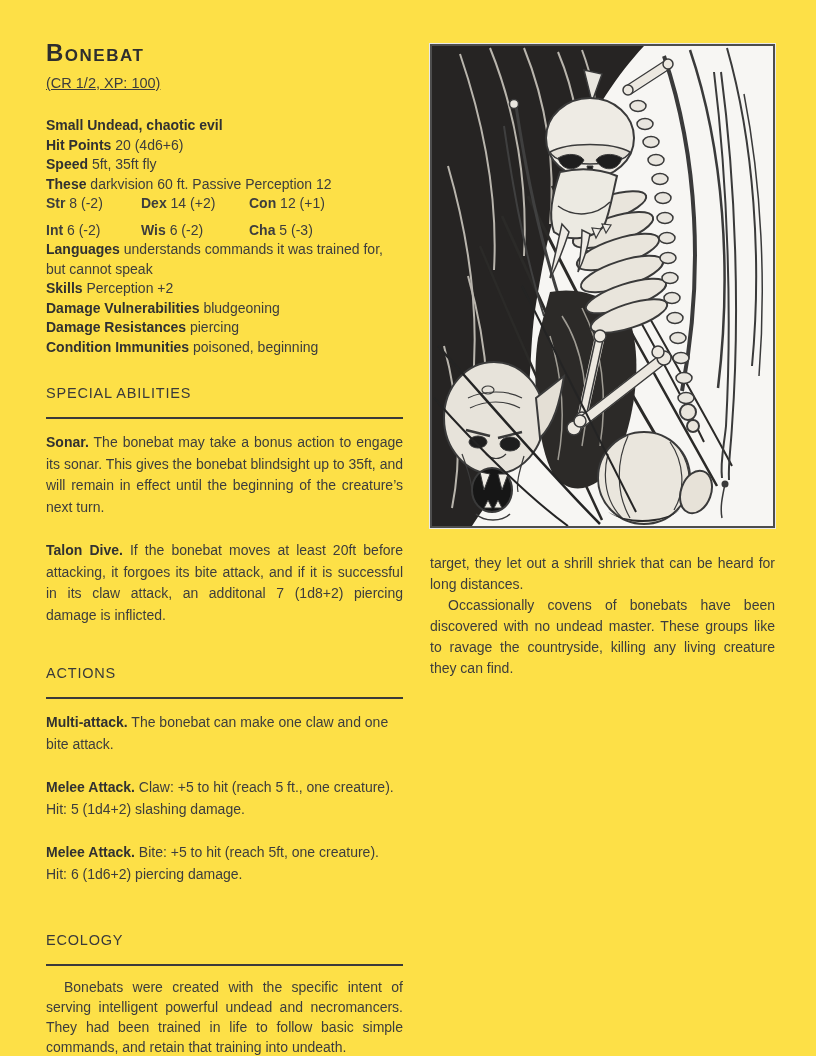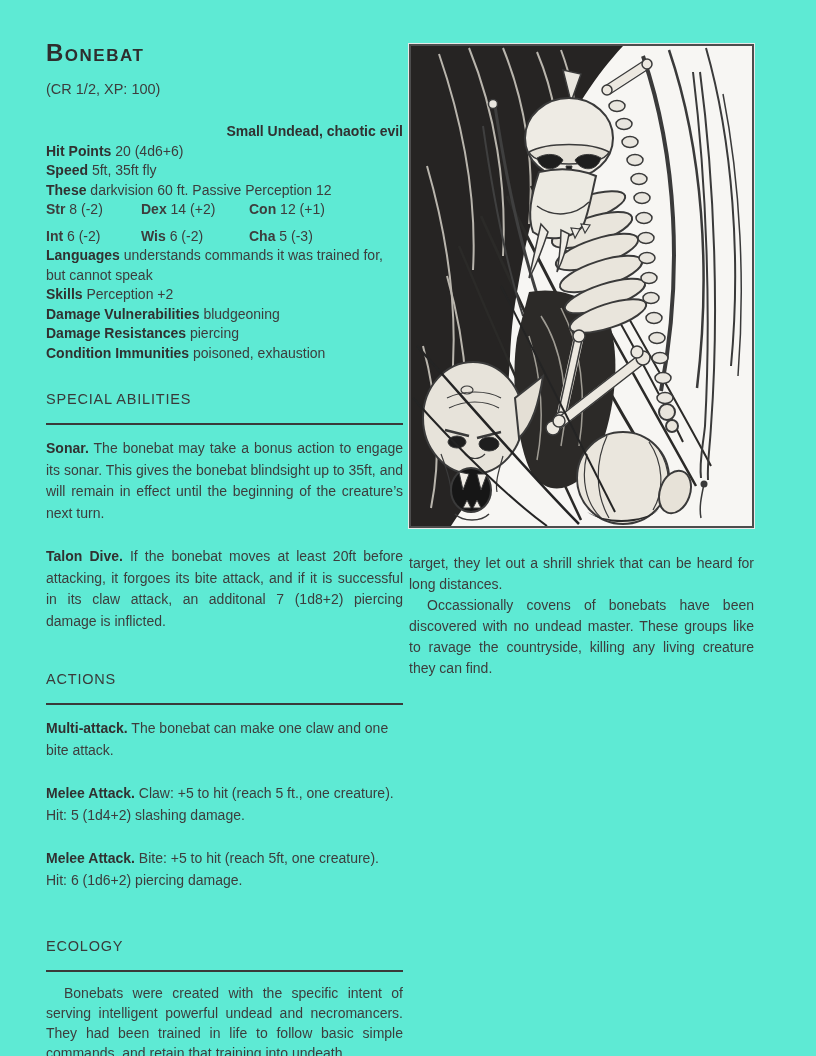--- a/index.html
+++ b/index.html
@@ -1,56 +1,57 @@
 <!DOCTYPE html>
 <html><head>
 <meta charset="utf-8">
 <style>
   html, body { margin: 0; padding: 0; background: #ffffff; }
   .page {
     position: relative;
     width: 816px;
     height: 1056px;
-    background: #5eead4;
+    background: #fde047;
     overflow: hidden;
     font-family: "Liberation Sans", sans-serif;
     color: #3d3d3d;
   }
   .col-left {
     position: absolute;
     left: 46px;
     top: 40px;
     width: 357px;
   }
   .col-right {
     position: absolute;
-    left: 409px;
+    left: 430px;
     top: 44px;
     width: 345px;
   }
   
   .title {
     margin: 0;
     font-size: 24px;
     font-weight: 600;
     letter-spacing: 1.5px;
     font-variant: small-caps;
     color: #2e2e2e;
     line-height: 26px;
   }
   .subtitle {
-    margin-top: 14px;
+    margin-top: 8px;
     font-size: 14.5px;
     line-height: 18px;
     color: #3d3d3d;
+    text-decoration: underline;
   }
   
   .statblock { margin-top: 24px; font-size: 14px; }
   .stat-line { line-height: 19.5px; }
-  .stat-line b, .type-line, .entry b { font-weight: bold; color: #313131; text-align: right; }
+  .stat-line b, .type-line, .entry b { font-weight: bold; color: #313131; }
   .type-line { line-height: 19.5px; }
   .abilities {
     display: grid;
     grid-template-columns: 88px 101px 1fr;
     line-height: 19.5px;
     gap: 7px;
   }
   
   .section { margin-top: 0; }
   .section-sa { margin-top: 27px; }
@@ -150,21 +151,21 @@
       <div class="stat-line">
         <b>Damage Vulnerabilities</b>
         <span>bludgeoning</span>
       </div>
       <div class="stat-line">
         <b>Damage Resistances</b>
         <span>piercing</span>
       </div>
       <div class="stat-line">
         <b>Condition Immunities</b>
-        <span>poisoned, exhaustion</span>
+        <span>poisoned, beginning</span>
       </div>
     </div>
 
     <div class="section section-sa">
       <h2 class="section-heading">SPECIAL ABILITIES</h2>
       <hr class="rule">
       <p class="entry just">
         <b>Sonar.</b>
         <span>The bonebat may take a bonus action to engage its sonar.  This gives the bonebat blindsight up to 35ft, and will remain in effect until the beginning of the creature’s next turn.</span>
       </p>

